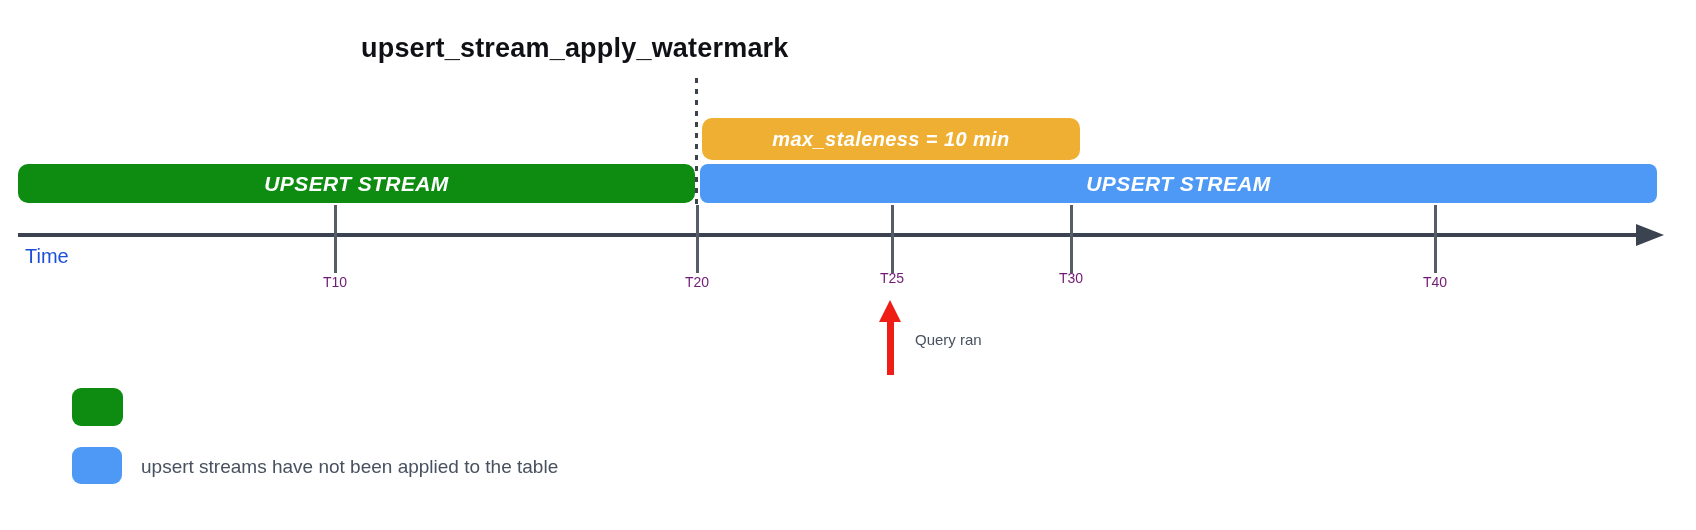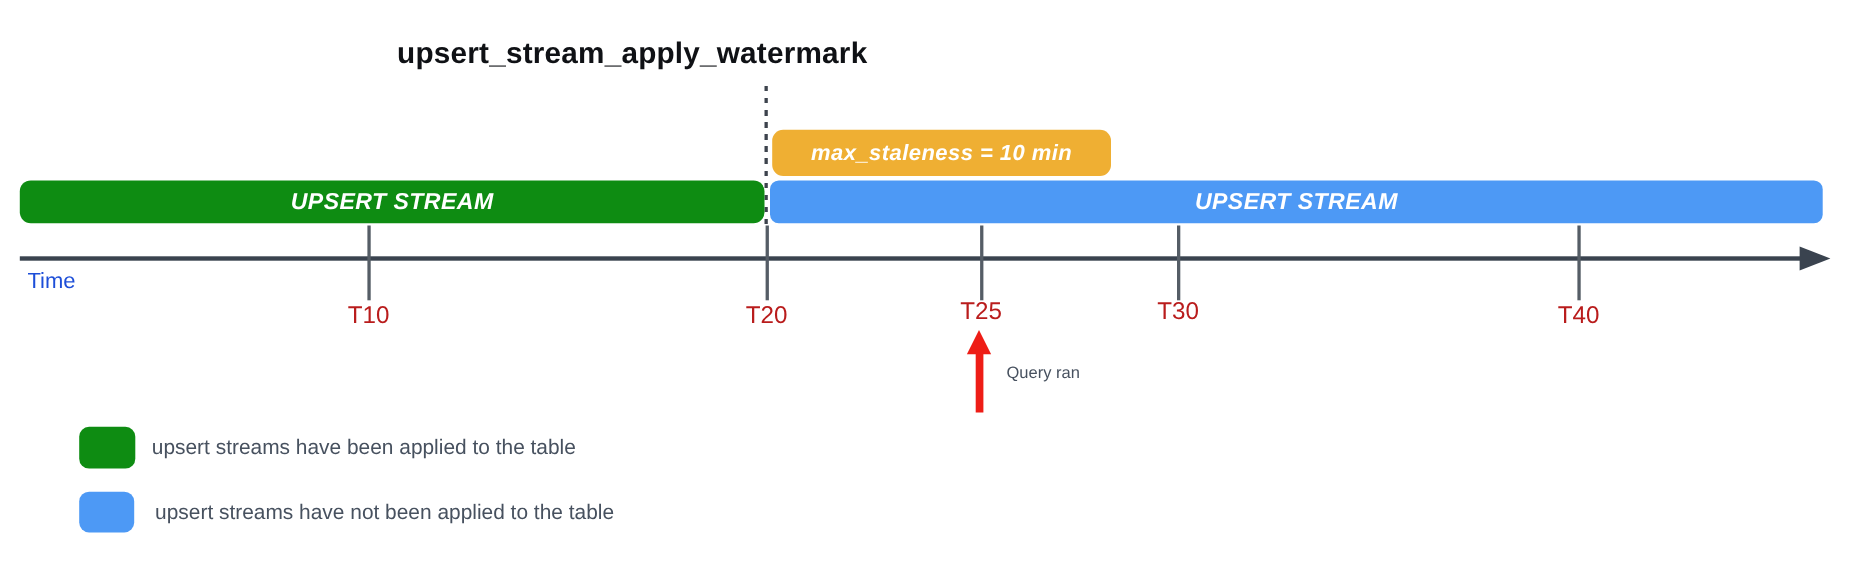--- a/index.html
+++ b/index.html
@@ -16,33 +16,33 @@
 
   .dashed-line {
     left:695px; top:78px; width:3px; height:128px;
     background:repeating-linear-gradient(to bottom,#3d434d 0 5px,transparent 5px 11px);
   }
 
   .bar {
     display:flex; align-items:center; justify-content:center;
     color:#ffffff; font-weight:700; font-style:italic; letter-spacing:0.4px;
   }
-  .bar-staleness { left:702px; top:118px; width:308px; height:42px; border-radius:10px; font-size:20px; }
+  .bar-staleness { left:702px; top:118px; width:378px; height:42px; border-radius:10px; font-size:20px; }
   .bar-applied   { left:18px;  top:164px; width:677px; height:39px; border-radius:10px; font-size:21px; }
   .bar-pending   { left:700px; top:164px; width:957px; height:39px; border-radius:8px;  font-size:21px; }
 
   .axis-line { left:18px; top:233px; width:1620px; height:4px; }
   .axis-head {
     left:1636px; top:224px; width:0; height:0;
     border-top:11px solid transparent; border-bottom:11px solid transparent;
     border-left:28px solid #3a434f;
   }
 
   .tick { top:205px; width:3px; height:68px; background:#555d66; }
-  .tick-label { top:274px; width:90px; text-align:center; font-size:22px; color:#b91c1c; }
+  .tick-label { top:274px; width:90px; text-align:center; font-size:14px; color:#701a75; }
 
   .time-label { left:25px; top:245px; font-size:20px; color:#1d4ed8; }
 
   .query-arrow-head {
     left:879px; top:300px; width:0; height:0;
     border-left:11px solid transparent; border-right:11px solid transparent;
     border-bottom:22px solid #ee1d16;
   }
   .query-arrow-shaft { left:887px; top:318px; width:7px; height:57px; }
   .query-label { left:915px; top:331px; font-size:15px; color:#47515f; }
@@ -89,18 +89,17 @@
   <div class="abs tick-label" style="left:652px;">T20</div>
   <div class="abs tick-label" style="left:847px; top:270px;">T25</div>
   <div class="abs tick-label" style="left:1026px; top:270px;">T30</div>
   <div class="abs tick-label" style="left:1390px;">T40</div>
 
   <div class="abs query-arrow-head" style="border-bottom-color: rgb(238, 29, 22);"></div>
   <div class="abs query-arrow-shaft" style="background-color: rgb(238, 29, 22);"></div>
   <div class="abs query-label">Query ran</div>
 
   <div class="abs legend-swatch legend-swatch-applied" style="background-color: rgb(14, 140, 18);"></div>
-  <div class="abs legend-label legend-label-applied">upsert streams have been applied to the table</div>
 
   <div class="abs legend-swatch legend-swatch-pending" style="background-color: rgb(77, 153, 245);"></div>
   <div class="abs legend-label legend-label-pending">upsert streams have not been applied to the table</div>
 
 </div>
 
 </body></html>

